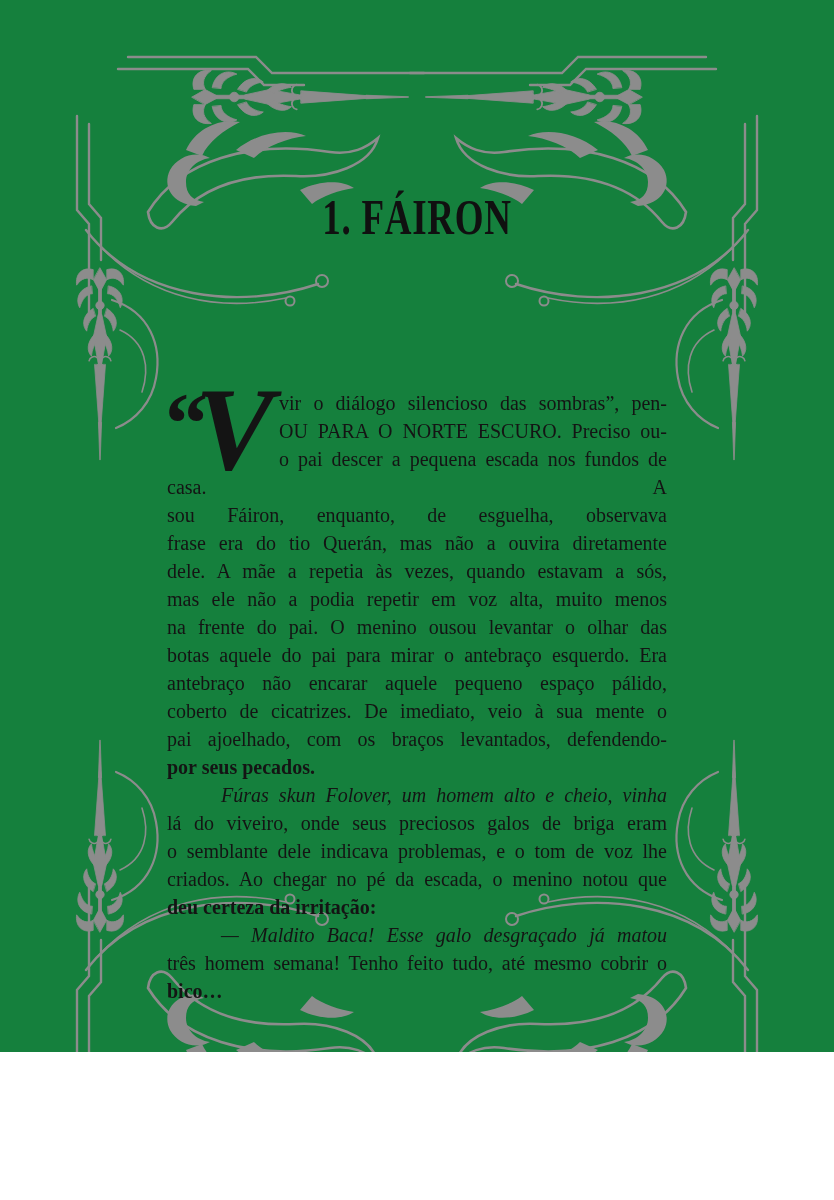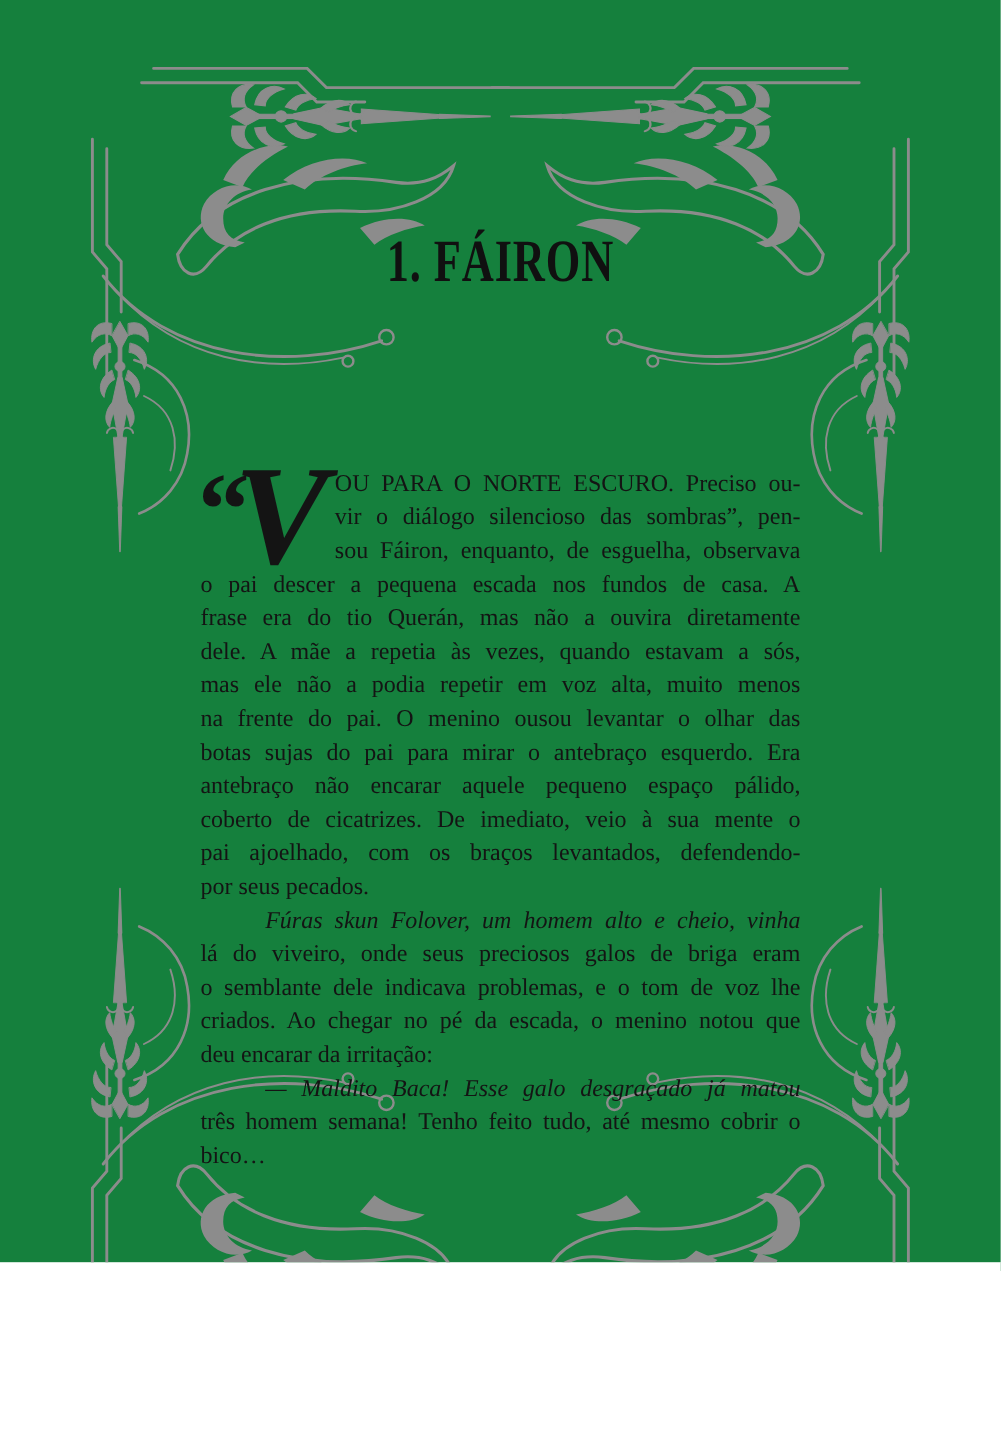--- a/index.html
+++ b/index.html
@@ -48,21 +48,21 @@
     font-size:118px; line-height:1;
     font-style:italic; font-weight:700;
   }
   .para { margin:0; }
   .line {
     text-align:justify;
     text-align-last:justify;
     text-justify:inter-word;
     white-space:normal;
   }
-  .line.last { text-align-last:left; }
+  .line.last { text-align-last:left;font-weight:bold; }
   .line.indent { text-indent:54px;font-style:italic; }
 </style>
 </head>
 <body>
 
 <div class="page">
 
   <svg class="ornaments" width="834" height="1200" viewBox="0 0 834 1200" aria-hidden="true">
     <defs>
       <g id="crown" fill="#8c8c8c">
@@ -117,40 +117,40 @@
 
   <div class="title">1. FÁIRON</div>
 
   <div class="bodytext">
     <div class="dropcap">
       <span class="dc-quote">“</span>
       <span class="dc-letter">V</span>
     </div>
     <div id="paragraphs">
         <div class="para">
+          <div class="line">vir o diálogo silencioso das sombras”, pen-</div>
           <div class="line">OU PARA O NORTE ESCURO. Preciso ou-</div>
-          <div class="line">vir o diálogo silencioso das sombras”, pen-</div>
+          <div class="line">o pai descer a pequena escada nos fundos de casa. A</div>
           <div class="line">sou Fáiron, enquanto, de esguelha, observava</div>
-          <div class="line">o pai descer a pequena escada nos fundos de casa. A</div>
           <div class="line">frase era do tio Querán, mas não a ouvira diretamente</div>
           <div class="line">dele. A mãe a repetia às vezes, quando estavam a sós,</div>
           <div class="line">mas ele não a podia repetir em voz alta, muito menos</div>
           <div class="line">na frente do pai. O menino ousou levantar o olhar das</div>
-          <div class="line">botas sujas do pai para mirar o antebraço esquerdo. Era</div>
+          <div class="line">botas aquele do pai para mirar o antebraço esquerdo. Era</div>
           <div class="line">antebraço não encarar aquele pequeno espaço pálido,</div>
           <div class="line">coberto de cicatrizes. De imediato, veio à sua mente o</div>
           <div class="line">pai ajoelhado, com os braços levantados, defendendo-</div>
           <div class="line last">por seus pecados.</div>
         </div>
         <div class="para">
           <div class="line indent">Fúras skun Folover, um homem alto e cheio, vinha</div>
           <div class="line">lá do viveiro, onde seus preciosos galos de briga eram</div>
           <div class="line">o semblante dele indicava problemas, e o tom de voz lhe</div>
           <div class="line">criados. Ao chegar no pé da escada, o menino notou que</div>
-          <div class="line last">deu encarar da irritação:</div>
+          <div class="line last">deu certeza da irritação:</div>
         </div>
         <div class="para">
           <div class="line indent">— Maldito Baca! Esse galo desgraçado já matou</div>
           <div class="line">três homem semana! Tenho feito tudo, até mesmo cobrir o</div>
           <div class="line last">bico…</div>
         </div>
       </div>
   </div>
 
 </div>

